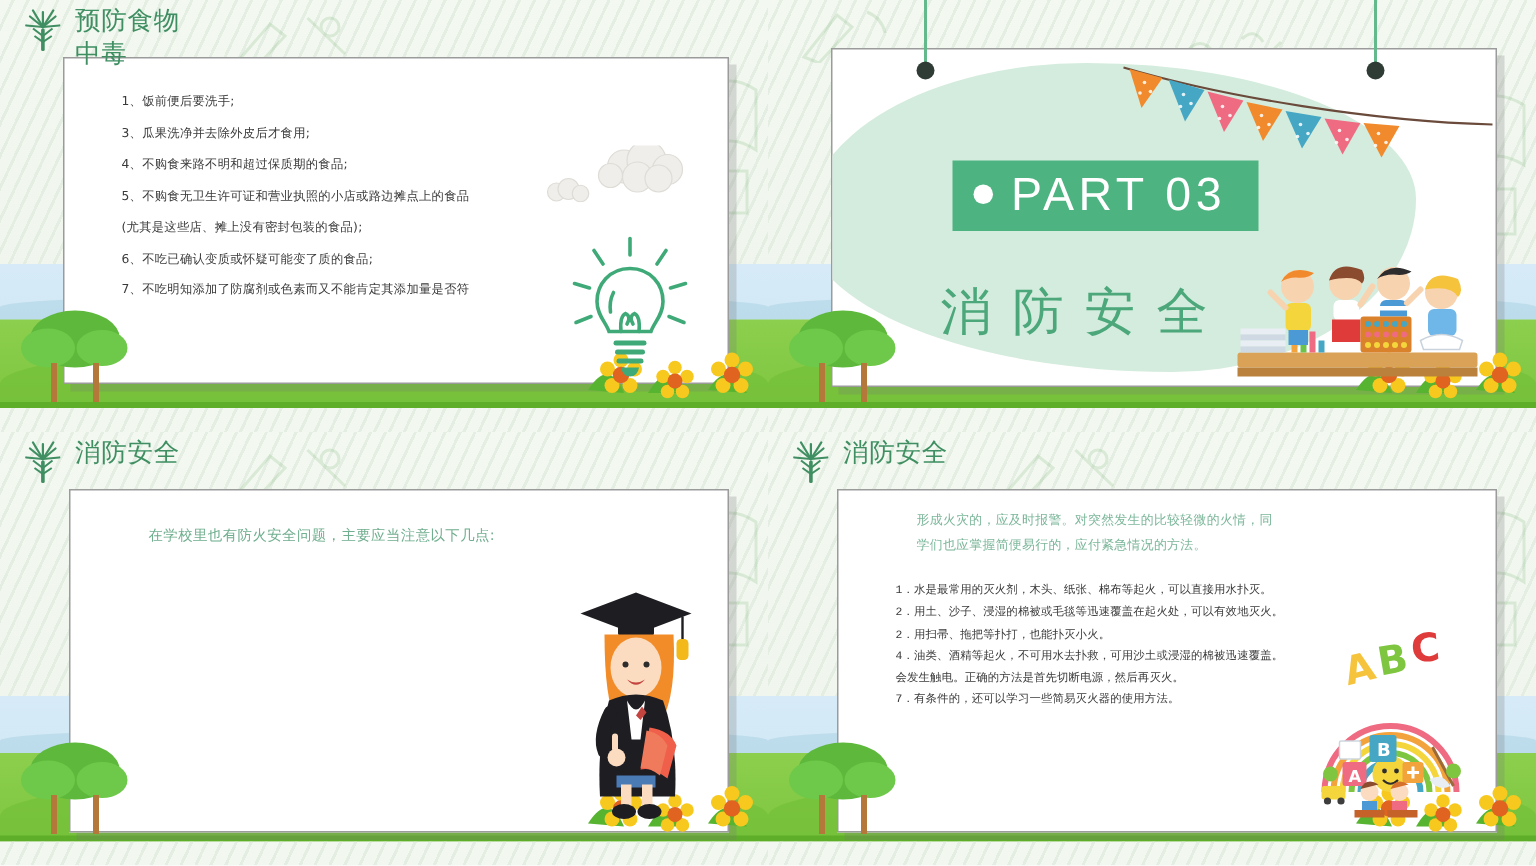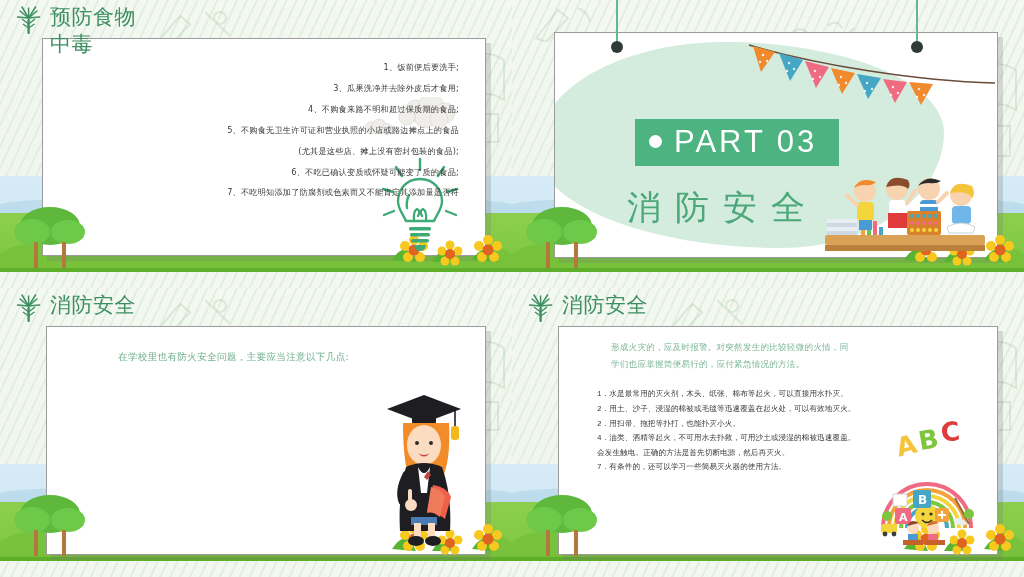--- a/index.html
+++ b/index.html
@@ -73,30 +73,30 @@
   }
   
   .page-title {
     position: absolute; left: 16px; top: 4px;
     display: flex; align-items: flex-start; gap: 8px;
     z-index: 6;
   }
   .tree-logo { width: 26px; height: 30px; flex: 0 0 26px; margin-top: 2px; }
   .page-title-text {
     color: #3f8f62;
-    font-size: 21px;
+    font-size: 17px;
     line-height: 1.28;
     letter-spacing: .5px;
     max-width: 86px;
     font-family: "DejaVu Sans", "Liberation Sans", sans-serif;
   }
   .page-title.wide .page-title-text { max-width: 200px; }
 
   
-  #slide1 .card { left: 42px; top: 38px; right: 26px; bottom: 32px; text-align: right; }
+  #slide1 .card { left: 42px; top: 38px; right: 26px; bottom: 32px; }
   .food-list {
     padding: 18px 26px 0 38px;
     position: relative; z-index: 2;
   }
   .food-list li {
     list-style: none;
     color: #3a3a3a;
     font-size: 8.2px;
     line-height: 2.55;
     letter-spacing: .2px;
@@ -117,21 +117,21 @@
   .hangline {
     position: absolute; top: 0; width: 2px; height: 44px;
     background: #64b98c; z-index: 7;
   }
   .hangline::after {
     content: ''; position: absolute; left: -5px; bottom: -9px;
     width: 12px; height: 12px; border-radius: 50%;
     background: #2f3b35;
   }
   .part-badge {
-    position: absolute; left: 80px; top: 86px;
+    position: absolute; left: 80px; top: 74px;
     background: #4cb381;
     color: #ffffff;
     padding: 7px 22px 9px 14px;
     display: flex; align-items: center; gap: 12px;
     z-index: 4;
   }
   .part-dot { width: 13px; height: 13px; border-radius: 50%; background: #ffffff; }
   .part-label { font-size: 31px; letter-spacing: 3px; line-height: 1; }
   .part-cn {
     position: absolute; left: 72px; top: 152px;
@@ -144,21 +144,20 @@
 
   
   #slide3 .card { left: 46px; top: 38px; right: 26px; bottom: 22px; }
   .lead-green {
     color: #6fae8e;
     font-size: 9.6px;
     letter-spacing: .3px;
     padding: 24px 0 0 52px;
     position: relative; z-index: 2;
     font-family: "DejaVu Sans", "Liberation Sans", sans-serif;
-    margin-left: 19px;
   }
   .body-block {
     padding: 12px 110px 0 48px;
     position: relative; z-index: 2;
   }
   .body-block p {
     color: #3a3a3a;
     font-size: 9.2px;
     line-height: 1.95;
     letter-spacing: .2px;

